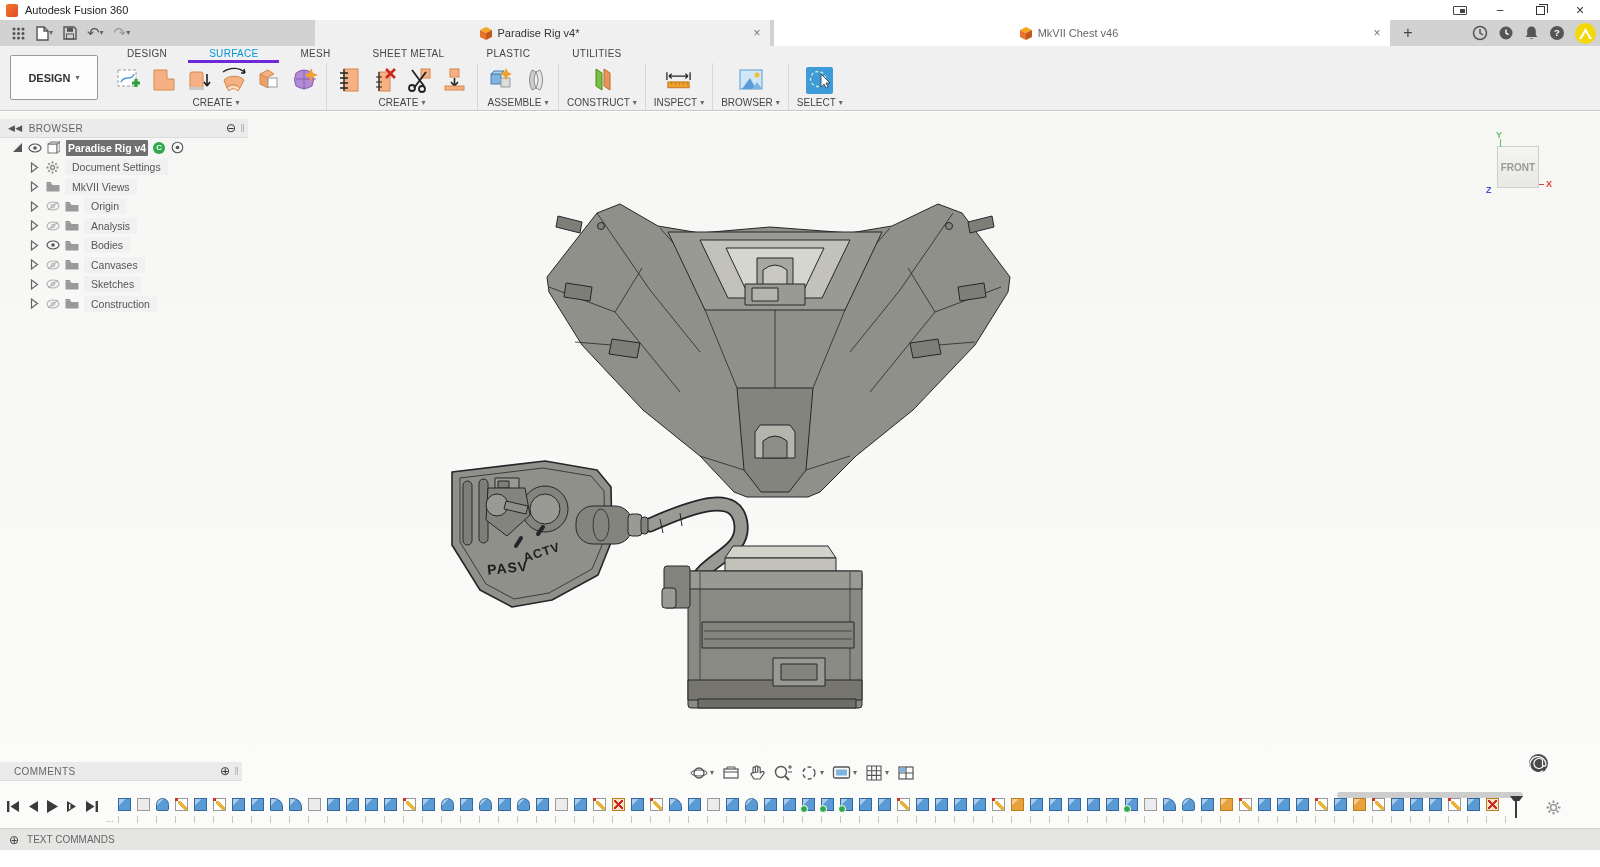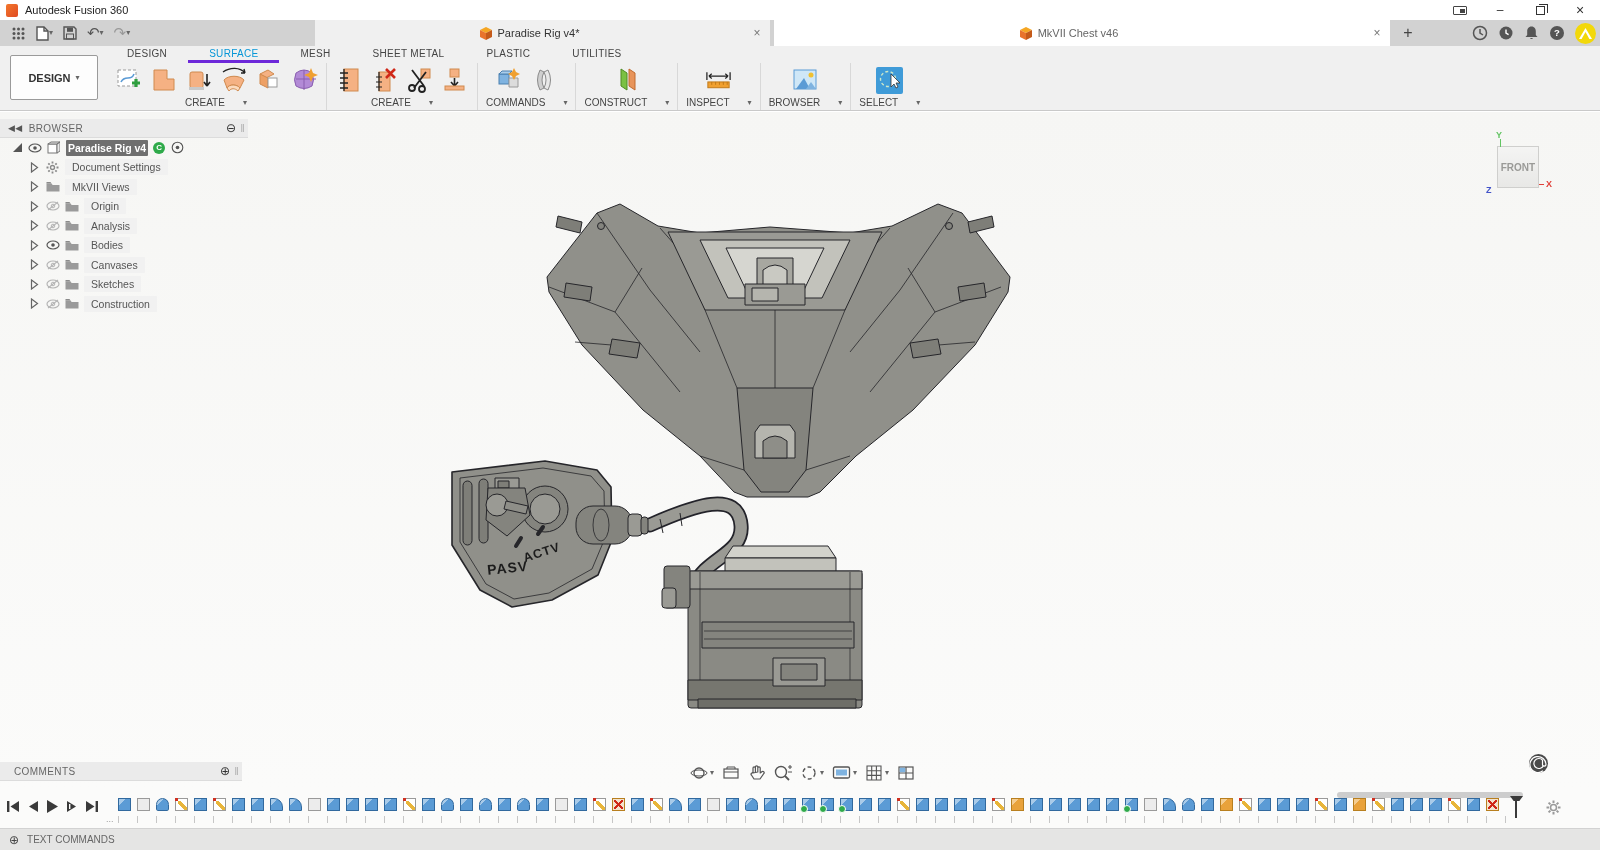--- a/index.html
+++ b/index.html
@@ -42,21 +42,21 @@
     gap:5px; font-size:11px; font-weight:bold; color:#333; cursor:pointer; }
   #ribbon-tabs { position:absolute; left:106px; top:0px; display:flex; height:17px; align-items:center; }
   .rtab { font-size:10px; color:#444; padding:0 21px; height:17px; line-height:16px; cursor:pointer; letter-spacing:.3px; }
   .rtab.active { color:#0696d7; border-bottom:3px solid #6d28d9; }
   #ribbon-groups { position:absolute; left:106px; top:17px; display:flex; height:47px; }
   .rgroup { display:flex; flex-direction:column; align-items:center; padding:0 8px;
     border-right:1px solid #d8d8d8; }
   .rgroup:last-child { border-right:none; }
   .ricons { display:flex; align-items:center; gap:6px; height:34px; }
   .ricon { width:29px; height:29px; display:flex; align-items:center; justify-content:center; cursor:pointer; }
-  .rlabel { font-size:10px; color:#444; display:flex; align-items:center; gap:18px; cursor:pointer; }
+  .rlabel { font-size:10px; color:#444; display:flex; align-items:center; gap:3px; cursor:pointer; }
   .sel-bg { width:27px; height:27px; background:#3f9bd8; border-radius:2px; display:flex;
     align-items:center; justify-content:center; }
   
   #canvas { position:absolute; left:0; top:112px; width:1600px; height:676px;
     background:linear-gradient(#f6f6f4,#fbfbfa); }
   #modelsvg { position:absolute; left:0; top:0; }
   
   #browser { position:absolute; left:0; top:7px; width:248px; }
   .panel-head { height:19px; background:#ebebeb; display:flex; align-items:center; font-size:10px;
     color:#666; letter-spacing:.4px; border-bottom:1px solid #dcdcdc; }
@@ -358,21 +358,21 @@
             </svg>
         </span>
         <span class="ricon">
           <svg width="28" height="28" viewBox="0 0 28 28">
               <path d="M10 4 q-5 10 0 20 l4 -2 q-4 -8 0 -16 z" fill="#cfcfcf" stroke="#8a8a8a"></path>
               <path d="M18 4 q5 10 0 20 l-4 -2 q4 -8 0 -16 z" fill="#e8e8e8" stroke="#8a8a8a"></path>
             </svg>
         </span>
       </div>
       <div class="rlabel">
-          <span>COMMANDS</span>
+          <span>ASSEMBLE</span>
           <span class="caret">▾</span>
         </div>
     </div>
 
     <div class="rgroup">
       <div class="ricons">
         <span class="ricon">
           <svg width="28" height="28" viewBox="0 0 28 28">
               <path d="M8 3 l6 4 0 17 -6 -4 z" fill="#7ac143" stroke="#4e8a22"></path>
               <path d="M16 3 l6 4 0 17 -6 -4 z" fill="#e8945a" stroke="#c06a2e"></path>

